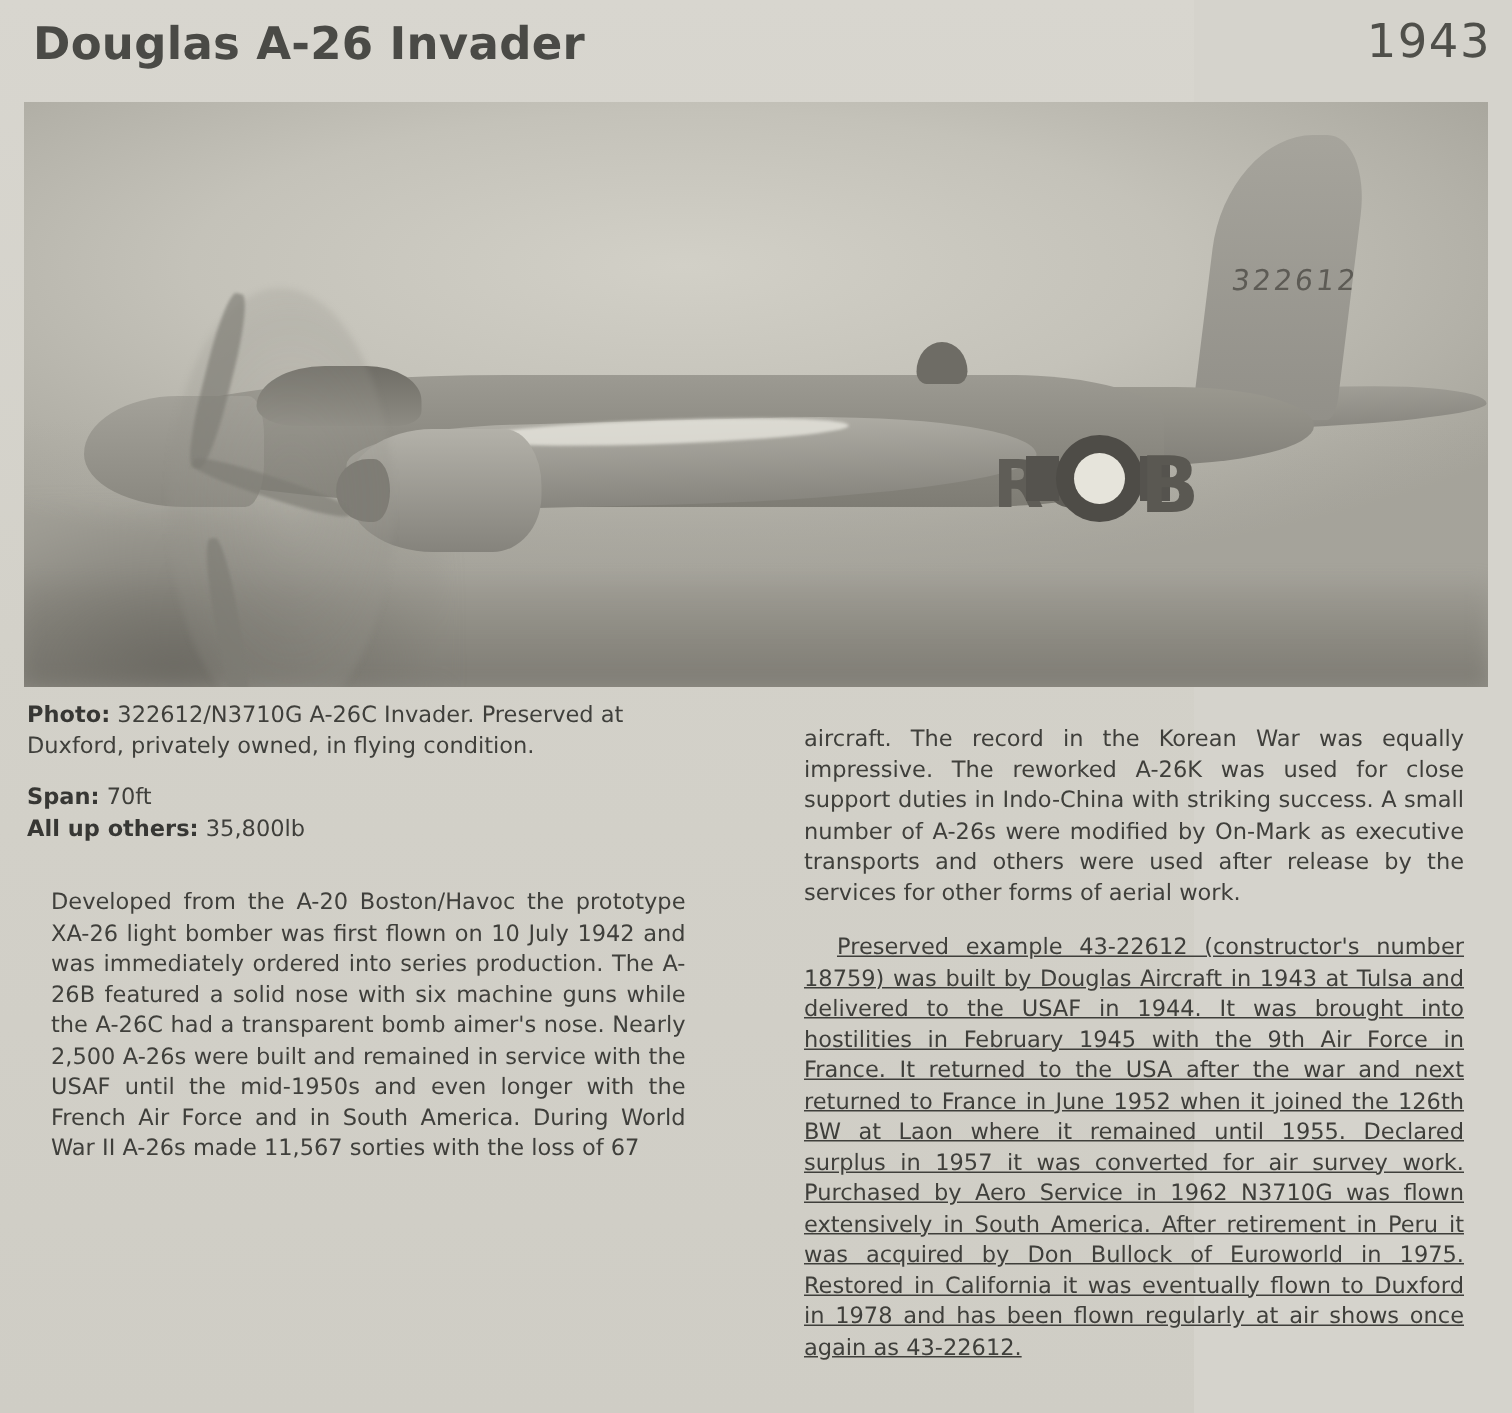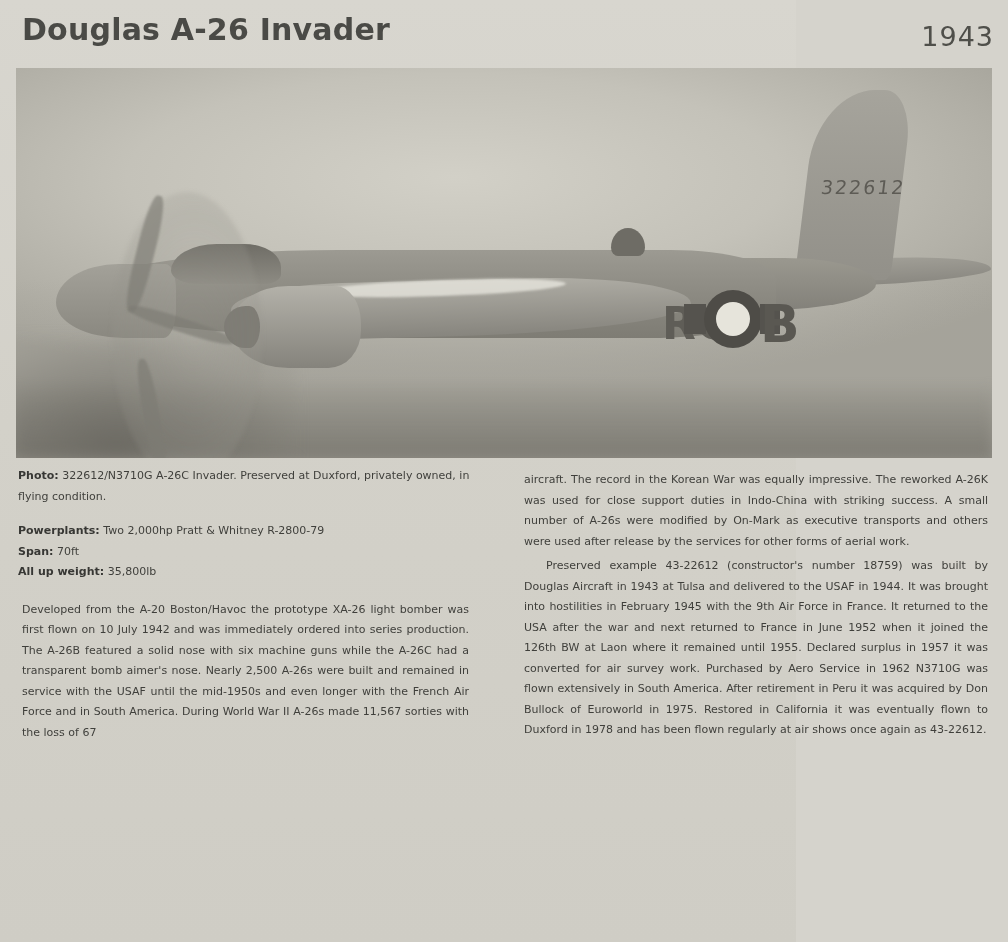--- a/index.html
+++ b/index.html
@@ -34,23 +34,23 @@
     top: 12px;
     font-family: "DejaVu Sans", sans-serif;
     font-weight: bold;
     font-size: 30px;
     letter-spacing: 0.2px;
     color: #4a4a46;
   }
   .year {
     position: absolute;
     right: 14px;
-    top: 21px;
+    top: 10px;
     font-family: "DejaVu Sans", sans-serif;
-    font-size: 27px;
+    font-size: 31px;
     color: #4f4f4a;
     letter-spacing: 1px;
   }
   
   .photo {
     position: absolute;
     left: 16px;
     top: 68px;
     width: 976px;
     height: 390px;
@@ -290,35 +290,35 @@
     position: absolute;
     left: 16px;
     top: 466px;
     width: 976px;
     height: 468px;
   }
   .col {
     position: absolute;
     top: 0;
     width: 455px;
-    font-size: 11px;
+    font-size: 15px;
     line-height: 20.5px;
     color: #3f3f3b;
   }
   .col-left { left: 2px; }
   .col-right { left: 504px; width: 472px; }
   .lbl {
     font-weight: bold;
     color: #373734;
   }
   .blk { margin: 0 0 14px 0; }
   .spec-line { margin: 0; }
   .just { text-align: justify; }
-  .indent { text-indent: 22px; }
-  .body-p { margin: 4px; }
+  .indent { text-indent: 22px; text-decoration: underline; }
+  .body-p { margin: 16px; }
   .gap-sm { height: 13px; }
 </style>
 </head>
 <body>
 
 <div class="page">
 
   <div class="header">
     <div class="title">Douglas A-26 Invader</div>
     <div class="year">1943</div>
@@ -358,29 +358,25 @@
 
   <div class="columns">
 
     <div class="col col-left">
       <p class="blk">
         <span class="lbl">Photo:</span>
         <span>322612/N3710G A-26C Invader. Preserved at Duxford, privately owned, in flying condition.</span>
       </p>
 
       <p class="spec-line">
-        <span class="lbl">Powerplants:</span>
-        <span>Two 2,000hp Pratt &amp; Whitney R-2800-79</span>
-      </p>
-      <p class="spec-line">
         <span class="lbl">Span:</span>
         <span>70ft</span>
       </p>
       <p class="spec-line">
-        <span class="lbl">All up weight:</span>
+        <span class="lbl">All up others:</span>
         <span>35,800lb</span>
       </p>
 
       <div class="gap-sm"></div>
 
       <p class="body-p just">Developed from the A-20 Boston/Havoc the prototype XA-26 light bomber was first flown on 10 July 1942 and was immediately ordered into series production. The A-26B featured a solid nose with six machine guns while the A-26C had a transparent bomb aimer's nose. Nearly 2,500 A-26s were built and remained in service with the USAF until the mid-1950s and even longer with the French Air Force and in South America. During World War II A-26s made 11,567 sorties with the loss of 67</p>
     </div>
 
     <div class="col col-right">
       <p class="body-p just">aircraft. The record in the Korean War was equally impressive. The reworked A-26K was used for close support duties in Indo-China with striking success. A small number of A-26s were modified by On-Mark as executive transports and others were used after release by the services for other forms of aerial work.</p>

